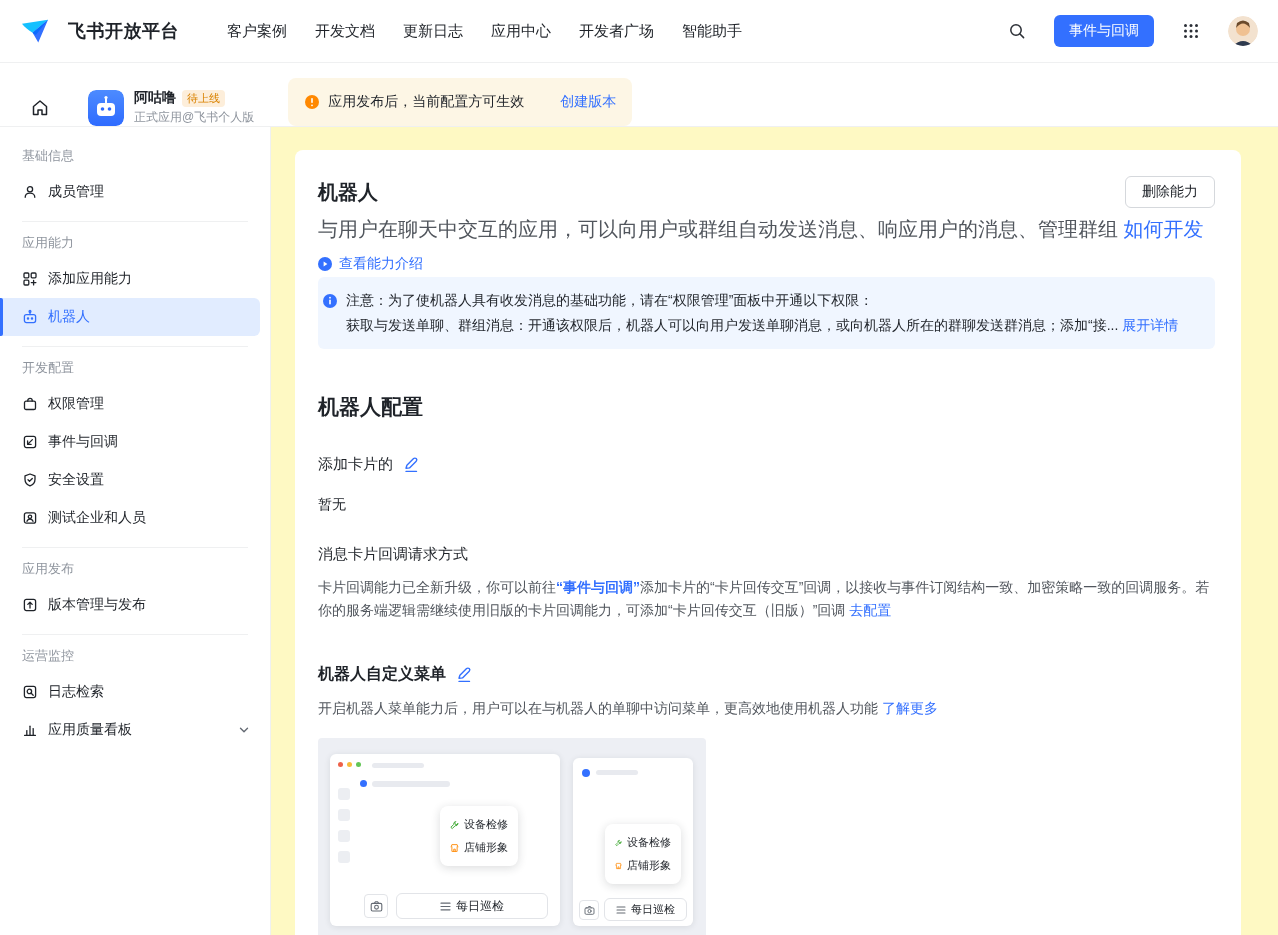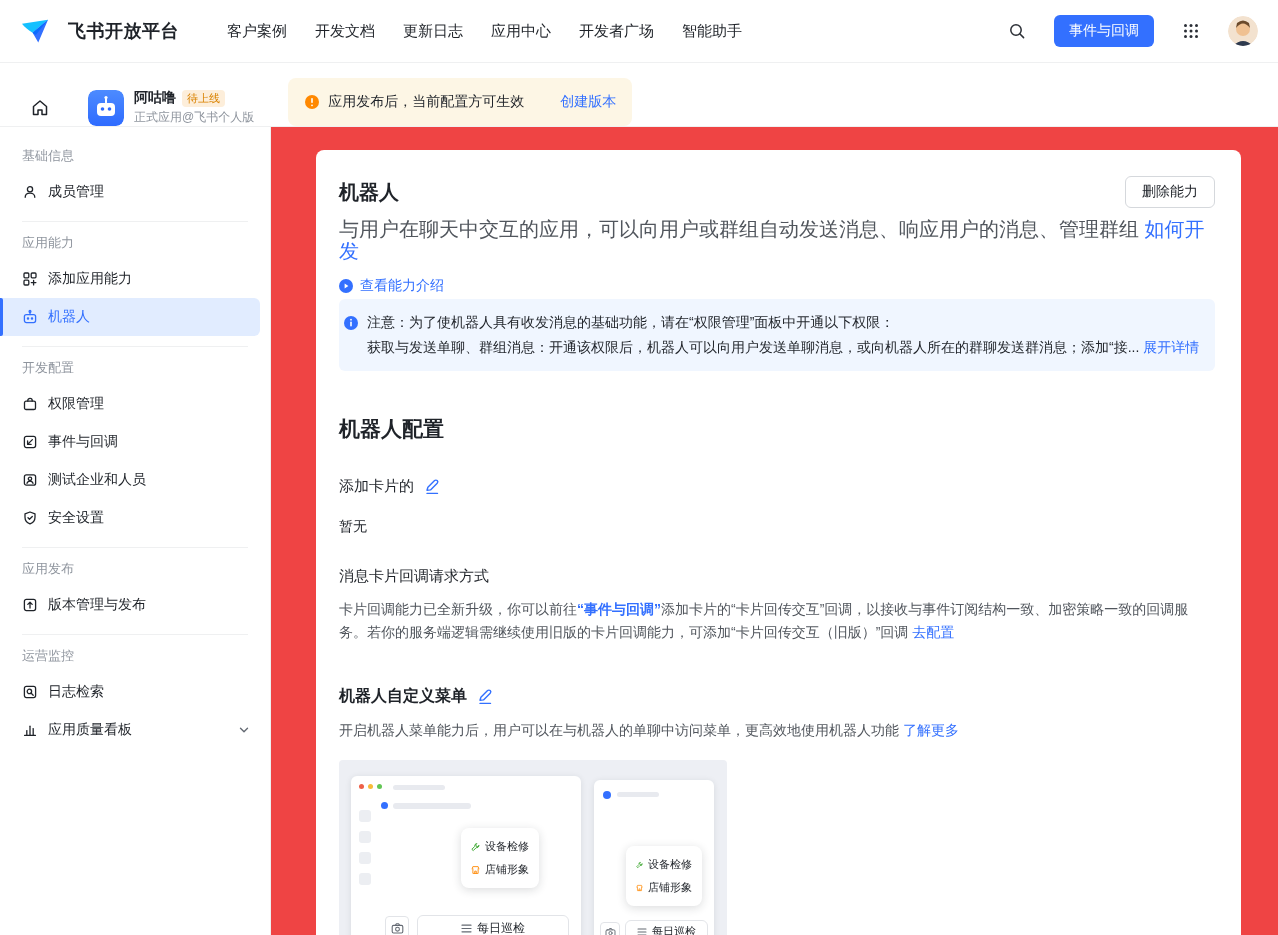--- a/index.html
+++ b/index.html
@@ -26,21 +26,21 @@
   .app-meta { display:flex; flex-direction:column; gap:2px; }
   .app-name-row { display:flex; align-items:center; gap:6px; }
   .app-name { font-size:14px; font-weight:600; }
   .badge { font-size:11px; color:#d98200; background:#fdeeda; border-radius:4px; padding:1px 5px; line-height:15px; }
   .app-sub { font-size:12px; color:#8f959e; }
   .notice-banner { margin-left:34px; height:48px; display:flex; align-items:center; background:#fdf6e5; border-radius:8px; padding:0 16px; gap:8px; }
   .notice-text { font-size:14px; color:#1f2329; }
   .notice-link { font-size:14px; color:#3370ff; margin-left:28px; cursor:pointer; }
 
   
-  .body { flex:1; display:flex; overflow:hidden; background:#ef4444;gap:21px; }
+  .body { flex:1; display:flex; overflow:hidden; background:#fef9c3; }
 
   
   .sidebar { width:271px; flex:0 0 271px; background:#fff; border-right:1px solid #eff0f1; padding-top:8px; overflow:hidden; }
   .silabel { font-size:13px; color:#8f959e; padding:12px 22px 8px; }
   .sitem { position:relative; height:38px; display:flex; align-items:center; gap:10px; padding-left:22px; font-size:14px; color:#1f2329; cursor:pointer; }
   .sitem svg { flex:0 0 16px; }
   .sitem.active { background:#e1ecff; color:#3370ff; border-radius:0 6px 6px 0; margin-right:10px; }
   .sitem.active::before { content:""; position:absolute; left:0; top:0; bottom:0; width:3px; background:#3370ff; border-radius:0 2px 2px 0; }
   .sdivider { border-top:1px solid #eff0f1; margin:10px 22px 0; }
   .chev { margin-left:auto; margin-right:18px; color:#646a73; display:flex; }
@@ -231,32 +231,32 @@
       </div>
       <div class="sitem">
         <svg width="16" height="16" viewBox="0 0 16 16" fill="none" stroke="currentColor" stroke-width="1.3" stroke-linecap="round" stroke-linejoin="round">
           <rect x="2.4" y="2.4" width="11.2" height="11.2" rx="2"></rect>
           <path d="M10.4 5.6 L5.6 10.4 M5.6 6.9 V10.4 H9.1"></path>
         </svg>
         <span>事件与回调</span>
       </div>
       <div class="sitem">
         <svg width="16" height="16" viewBox="0 0 16 16" fill="none" stroke="currentColor" stroke-width="1.3" stroke-linecap="round" stroke-linejoin="round">
+          <path d="M8 2 L13 3.8 V7.2 C13 10.5 11 12.7 8 13.8 C5 12.7 3 10.5 3 7.2 V3.8 Z"></path>
+          <path d="M6 7.8 L7.5 9.3 L10.3 6.5"></path>
+        </svg>
+        <span>安全设置</span>
+      </div>
+      <div class="sitem">
+        <svg width="16" height="16" viewBox="0 0 16 16" fill="none" stroke="currentColor" stroke-width="1.3" stroke-linecap="round" stroke-linejoin="round">
           <rect x="2.4" y="2.8" width="11.2" height="10.4" rx="2"></rect>
           <circle cx="8" cy="6.8" r="1.7"></circle>
             <path d="M5 11.4 C5.4 9.9 6.6 9.2 8 9.2 C9.4 9.2 10.6 9.9 11 11.4"></path>
         </svg>
         <span>测试企业和人员</span>
-      </div>
-      <div class="sitem">
-        <svg width="16" height="16" viewBox="0 0 16 16" fill="none" stroke="currentColor" stroke-width="1.3" stroke-linecap="round" stroke-linejoin="round">
-          <path d="M8 2 L13 3.8 V7.2 C13 10.5 11 12.7 8 13.8 C5 12.7 3 10.5 3 7.2 V3.8 Z"></path>
-          <path d="M6 7.8 L7.5 9.3 L10.3 6.5"></path>
-        </svg>
-        <span>安全设置</span>
       </div>
 
       <div class="sdivider"></div>
 
       <div class="silabel">应用发布</div>
       <div class="sitem">
         <svg width="16" height="16" viewBox="0 0 16 16" fill="none" stroke="currentColor" stroke-width="1.3" stroke-linecap="round" stroke-linejoin="round">
           <rect x="2.4" y="2.4" width="11.2" height="11.2" rx="2"></rect>
           <path d="M8 11 V5.4 M5.8 7.4 L8 5.2 L10.2 7.4"></path>
         </svg>

